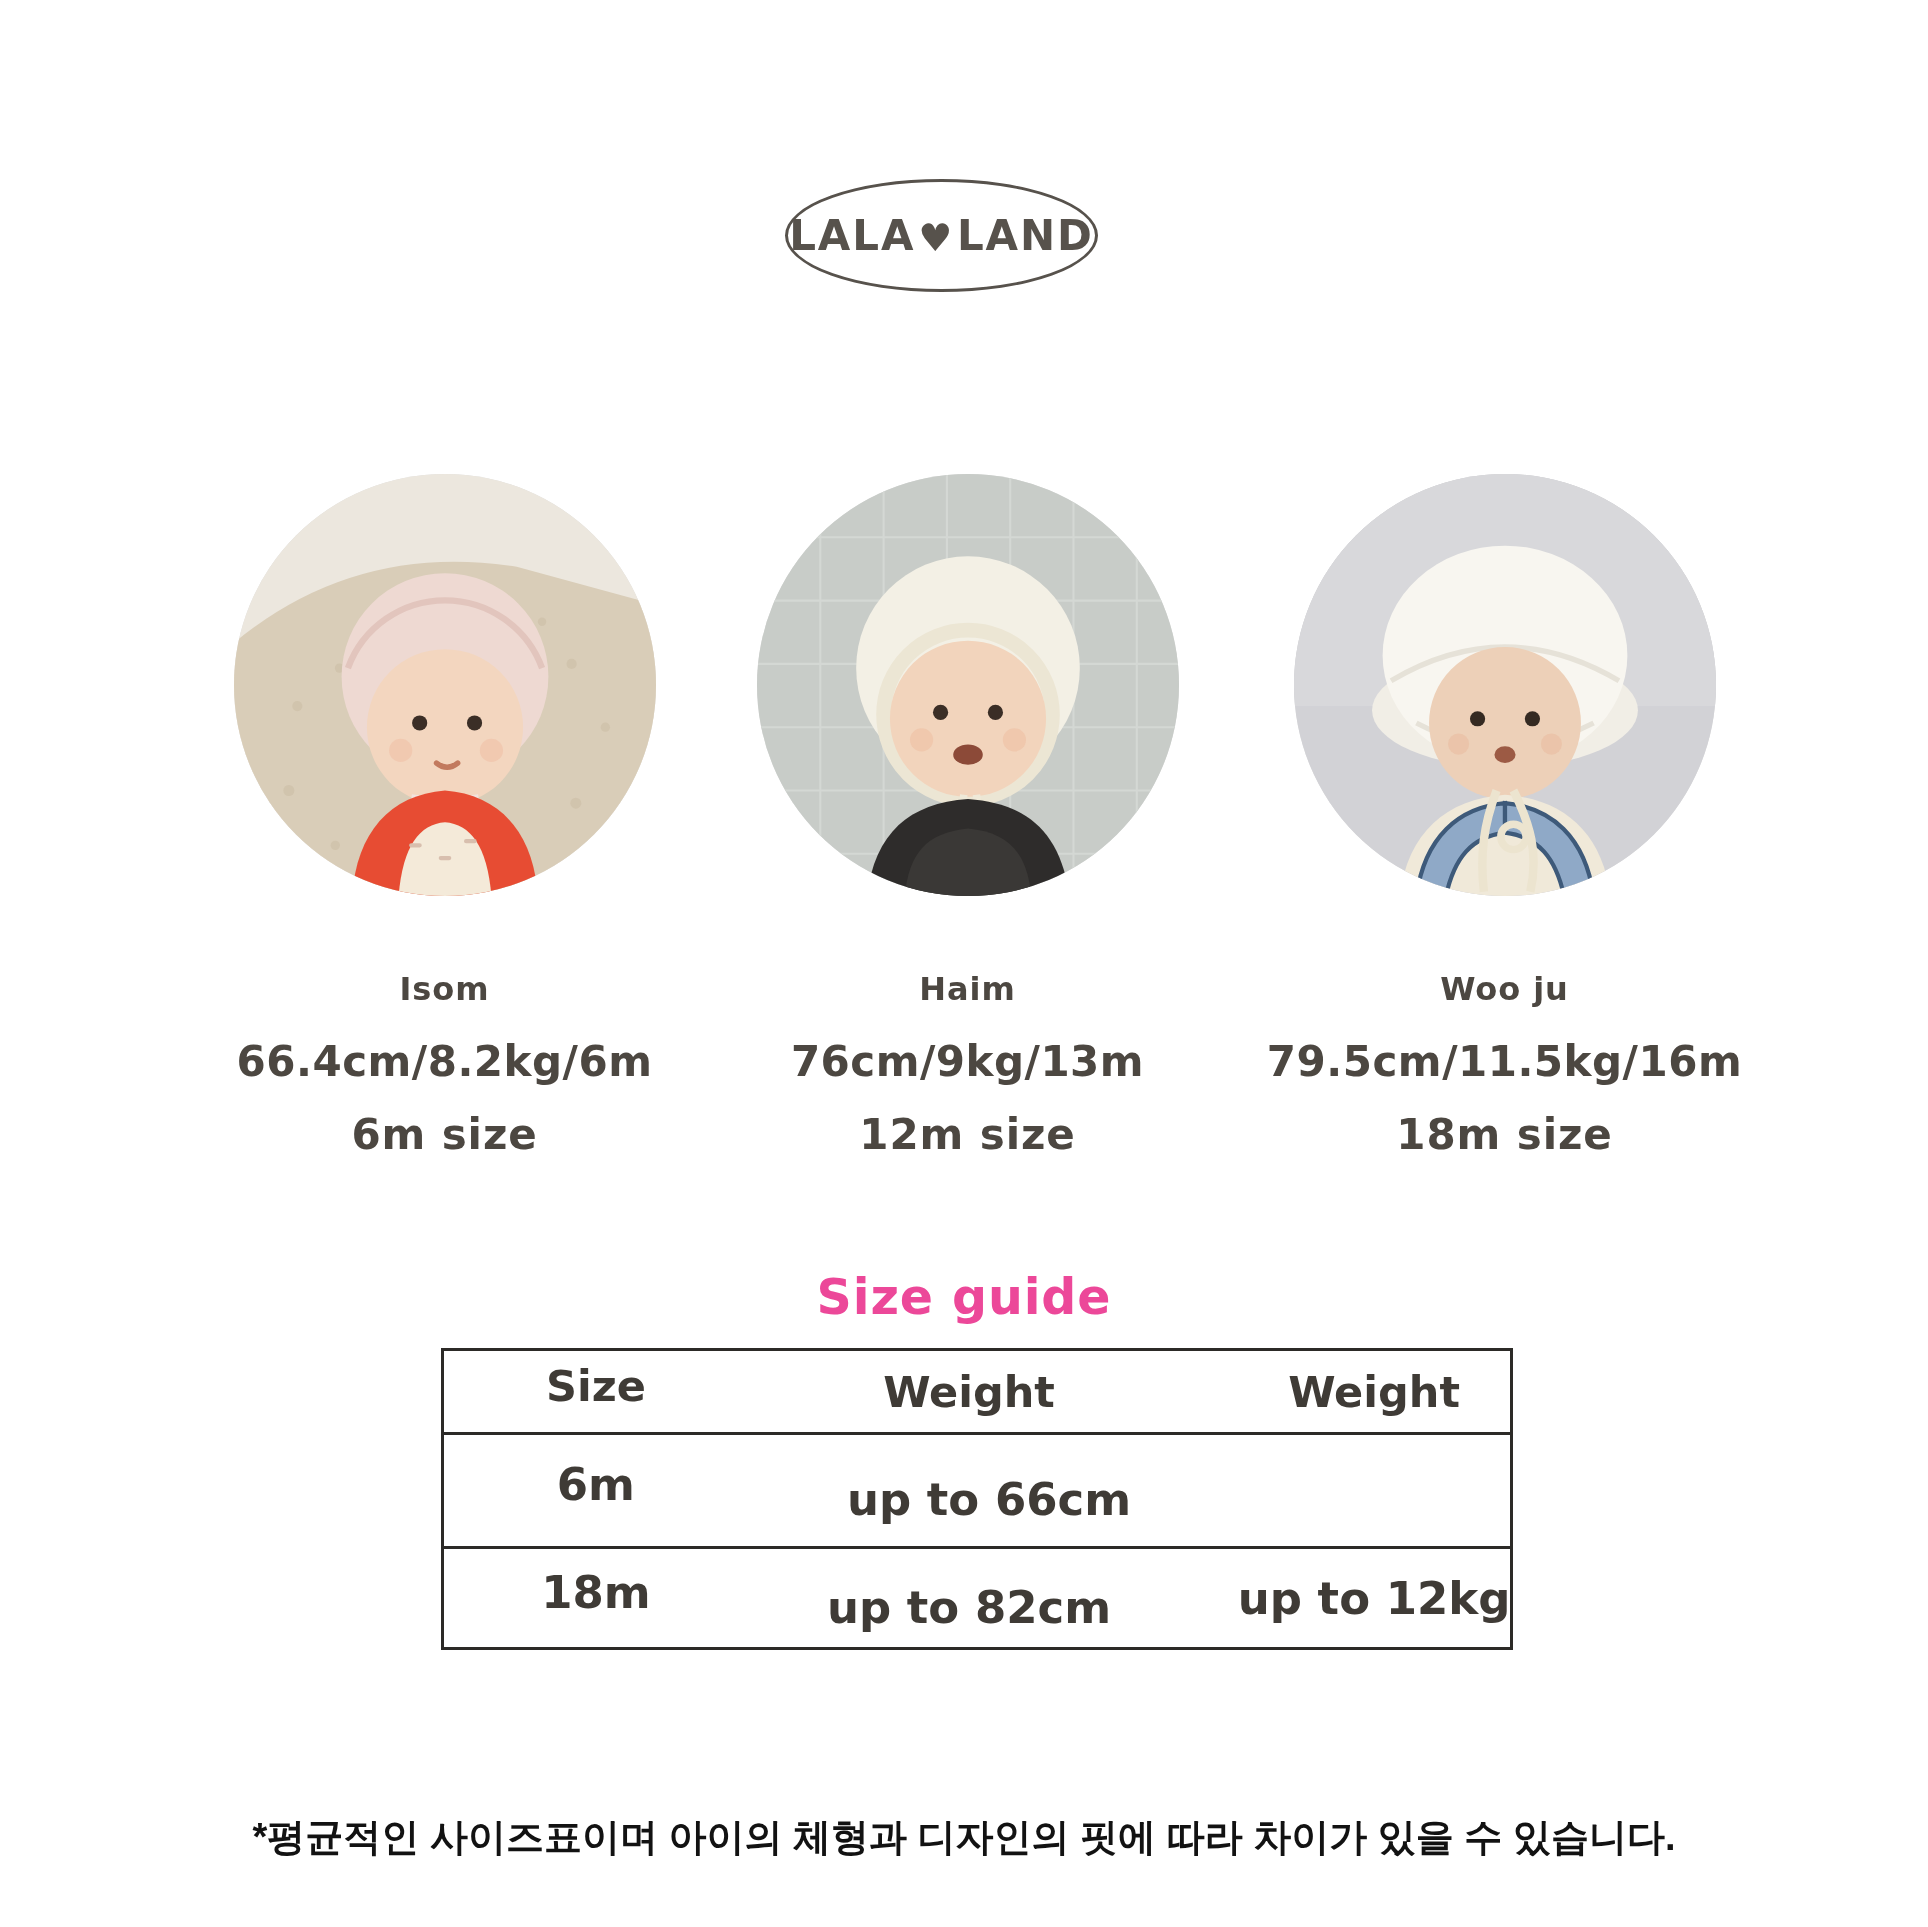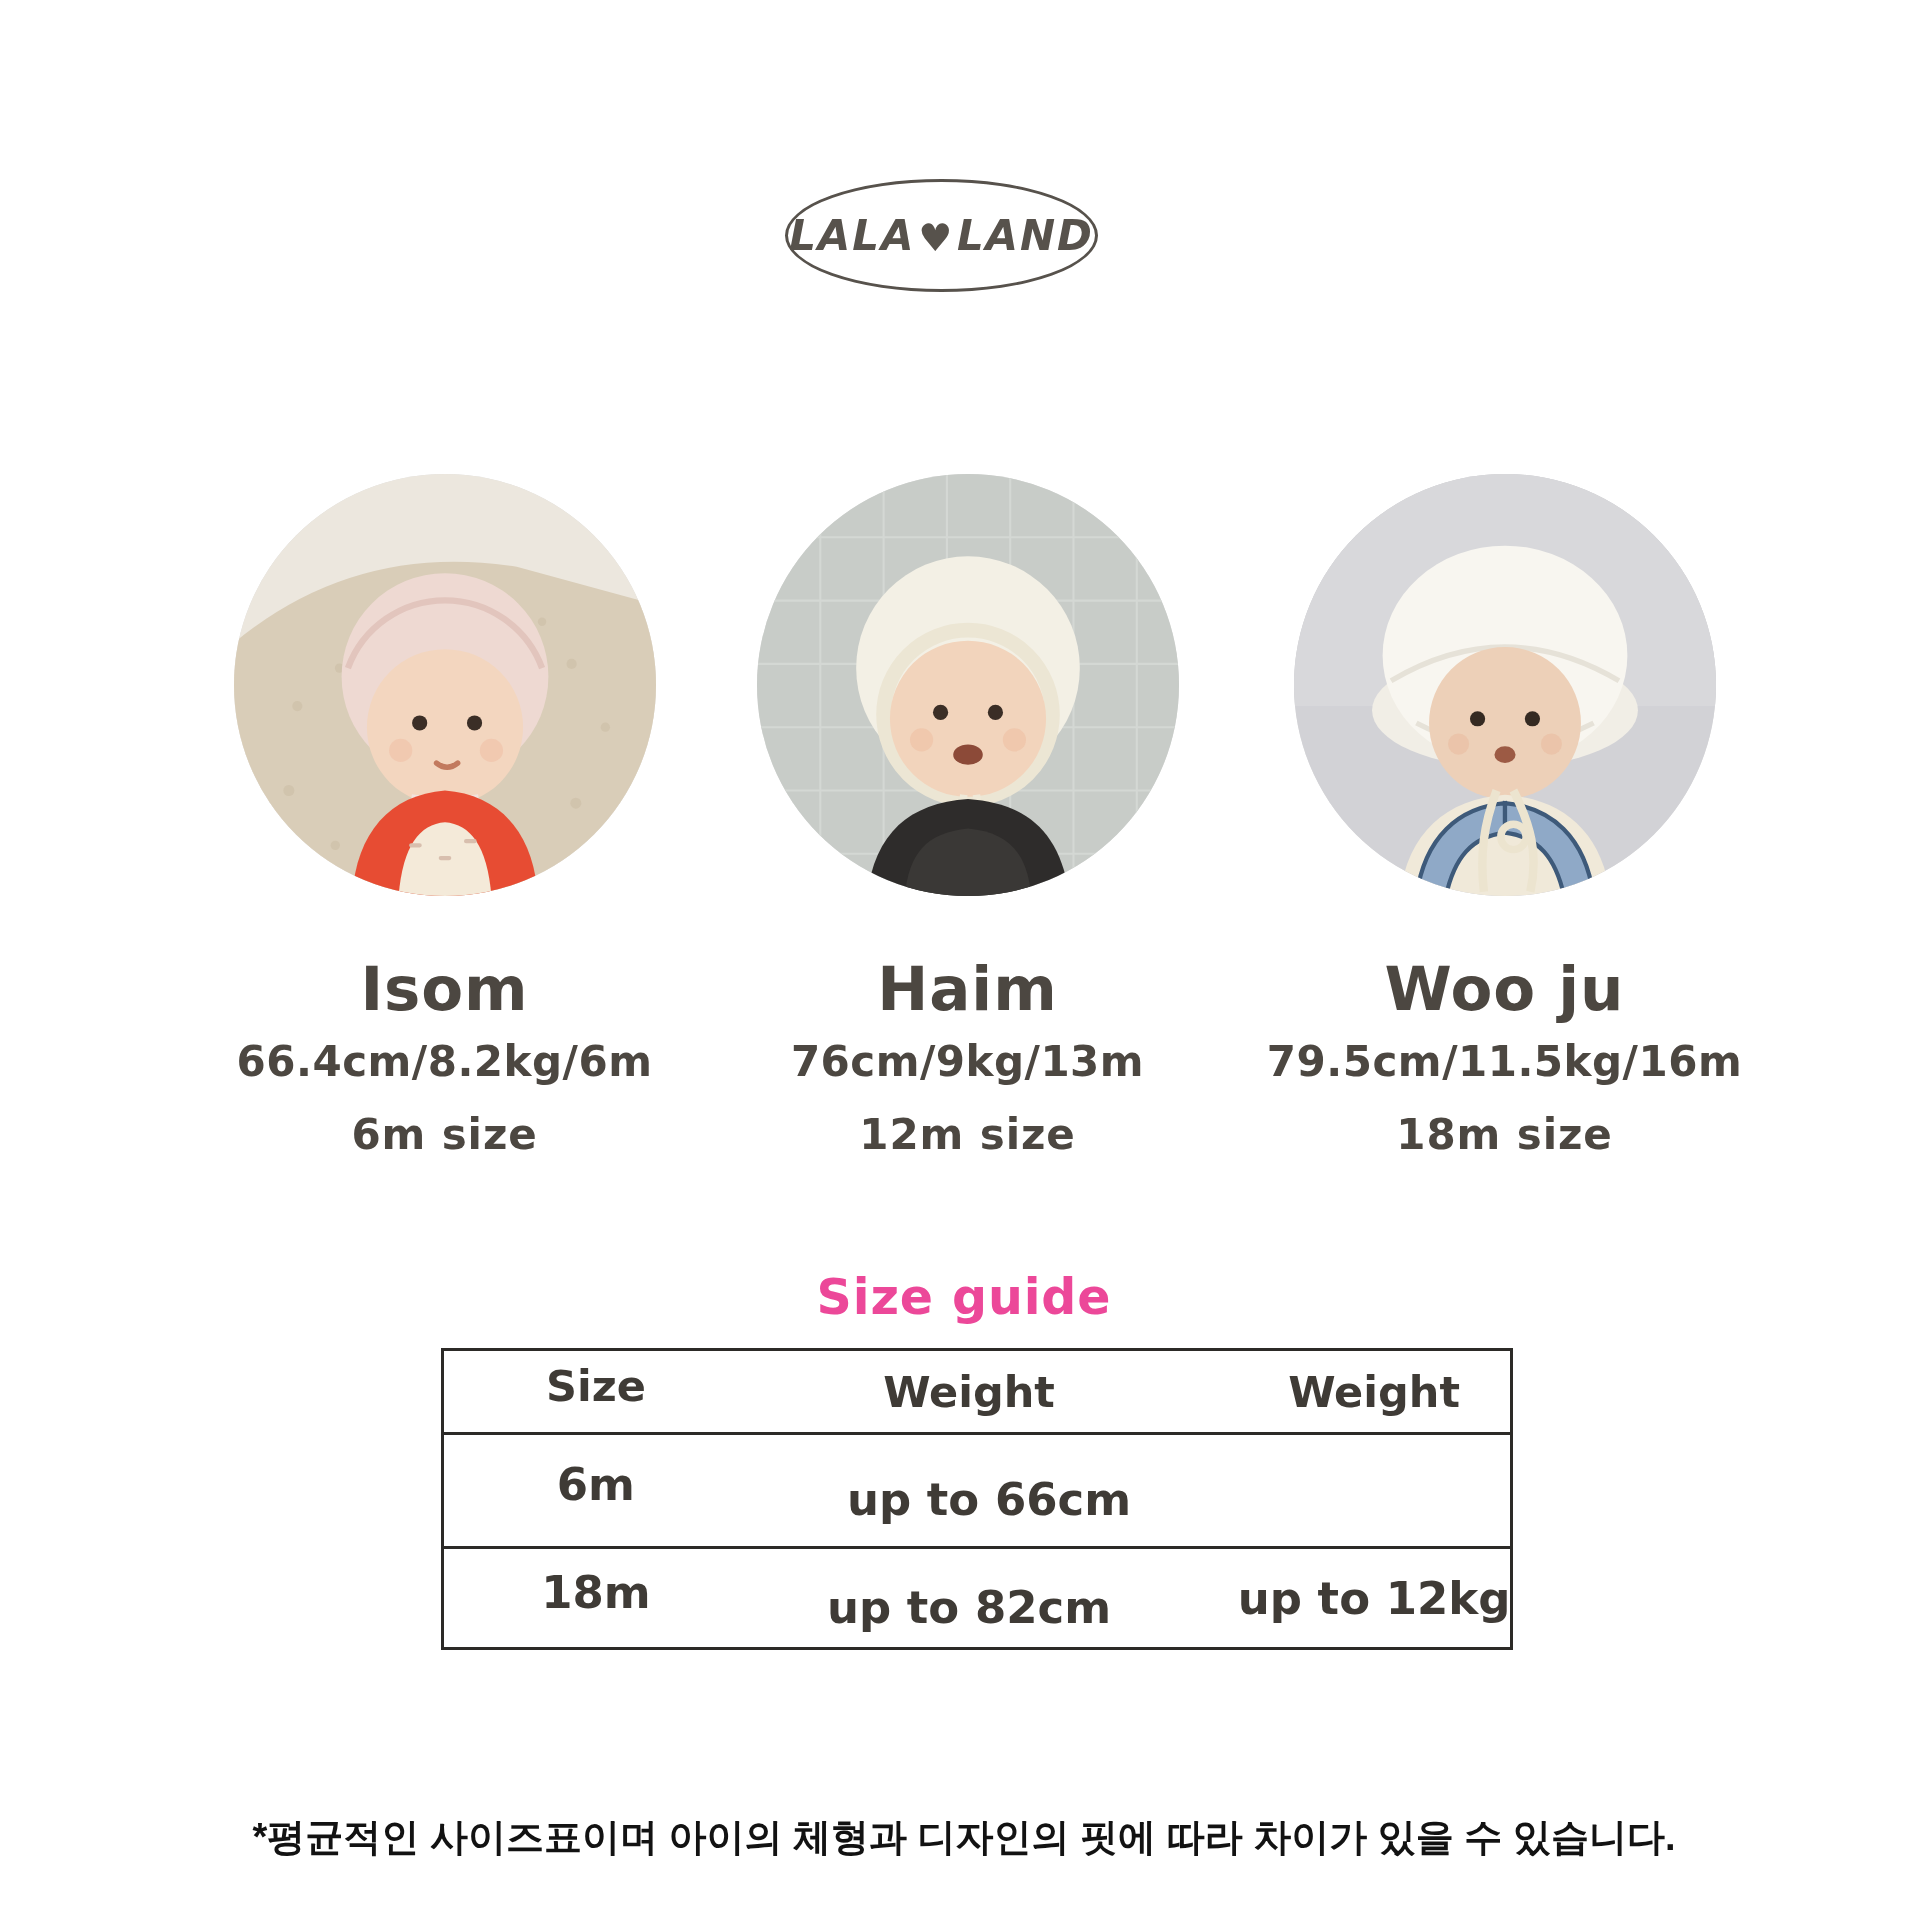--- a/index.html
+++ b/index.html
@@ -10,41 +10,40 @@
     position:relative;
   }
   .page{position:absolute;inset:0;background:#ffffff;overflow:hidden;}
 
   
   .logo-oval{
     position:absolute;left:785px;top:179px;width:313px;height:113px;
     border:3.8px solid #57524c;border-radius:50%;
     display:flex;align-items:center;justify-content:center;
     box-sizing:border-box;
-    font-style:italic;
   }
   .logo-text{
     font-size:42px;font-weight:700;color:#57524c;letter-spacing:1.9px;
     display:flex;align-items:center;line-height:1;
   }
   .logo-heart{font-size:38px;margin:0 2.8px;transform:translateY(1.9px);}
 
   
   .model-col{position:absolute;top:474px;width:527px;text-align:center;}
   .model-col.c1{left:181px;}
   .model-col.c2{left:704px;}
   .model-col.c3{left:1241px;}
   .photo{
     width:422px;height:422px;border-radius:50%;overflow:hidden;
     margin:0 auto;background:#ddd;
   }
   .photo svg{display:block;width:100%;height:100%;}
   .model-text{margin-top:56px;color:#4c4741;font-weight:700;}
   .model-text .line{height:73px;display:flex;align-items:center;justify-content:center;}
-  .model-name{font-size:61px;letter-spacing:0.9px;}
+  .model-name{font-size:32px;letter-spacing:0.9px;}
   .model-meas{font-size:42px;letter-spacing:0.5px;}
   .model-size{font-size:42px;letter-spacing:0.9px;}
 
   
   .sg-title{
     position:absolute;left:0;top:1269px;width:100%;
     text-align:center;font-size:49px;font-weight:700;color:#ec4899;letter-spacing:0.9px;
   }
   .sg-table{
     position:absolute;left:441px;top:1348px;width:1072px;

